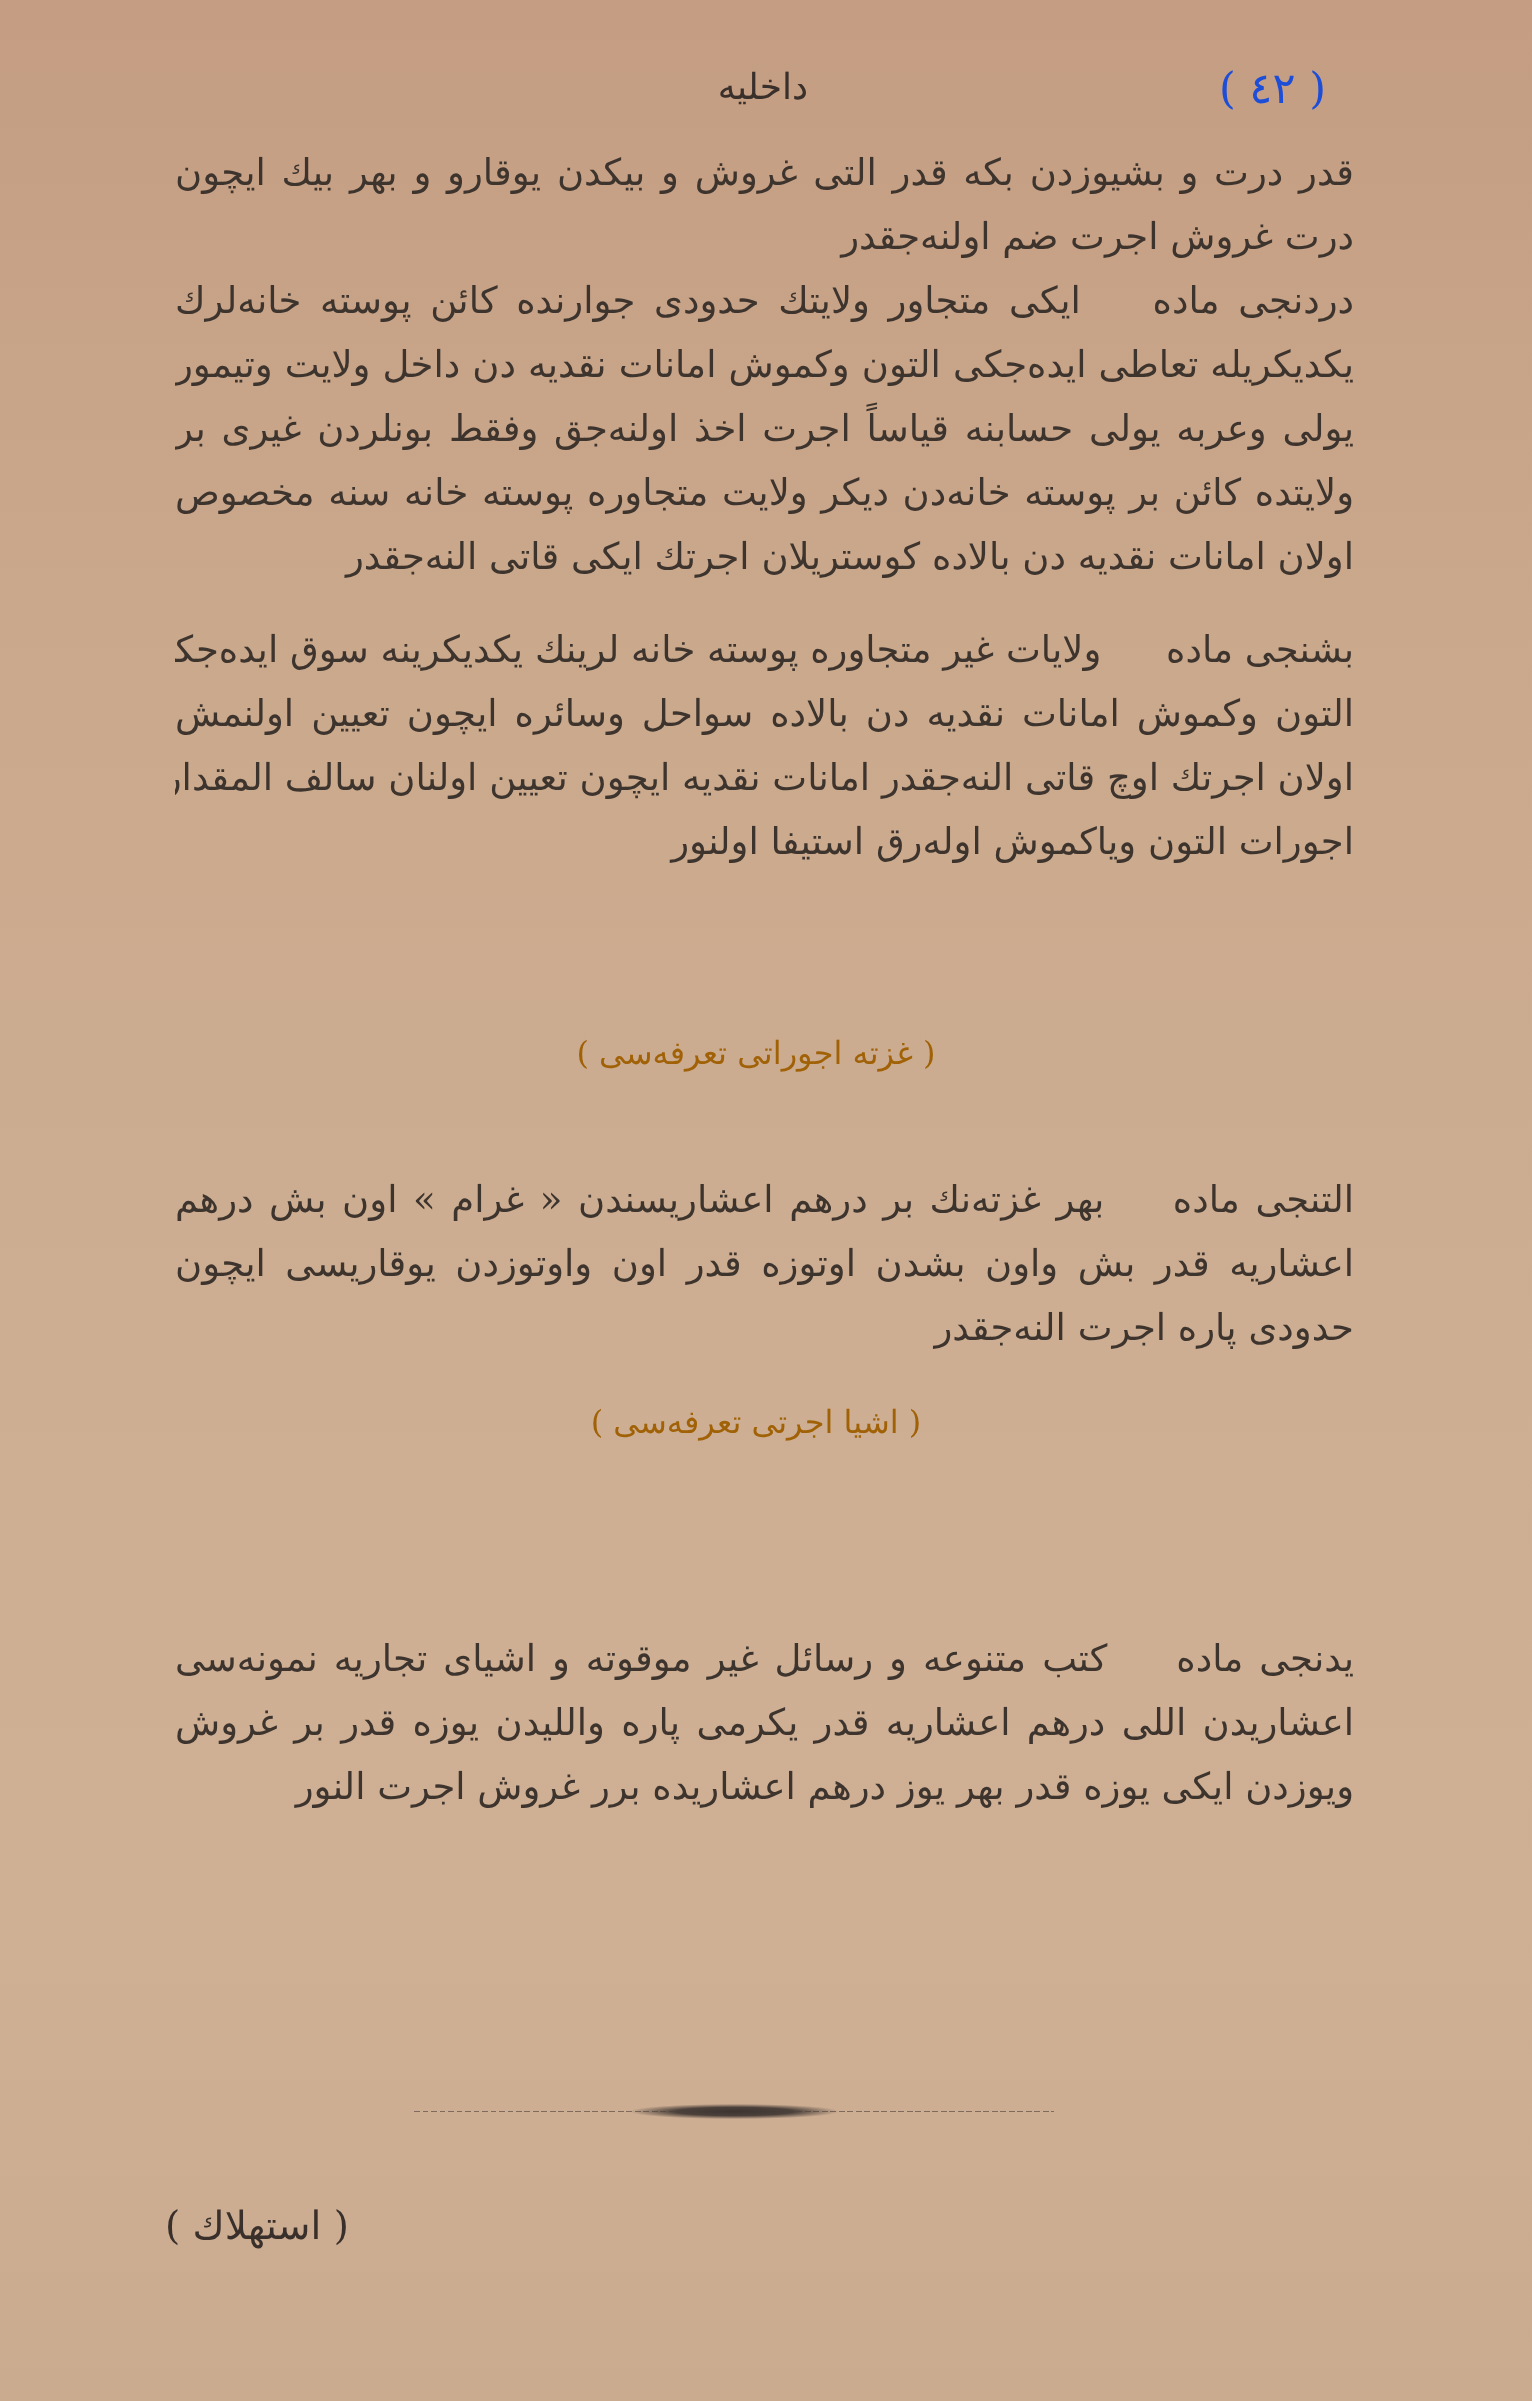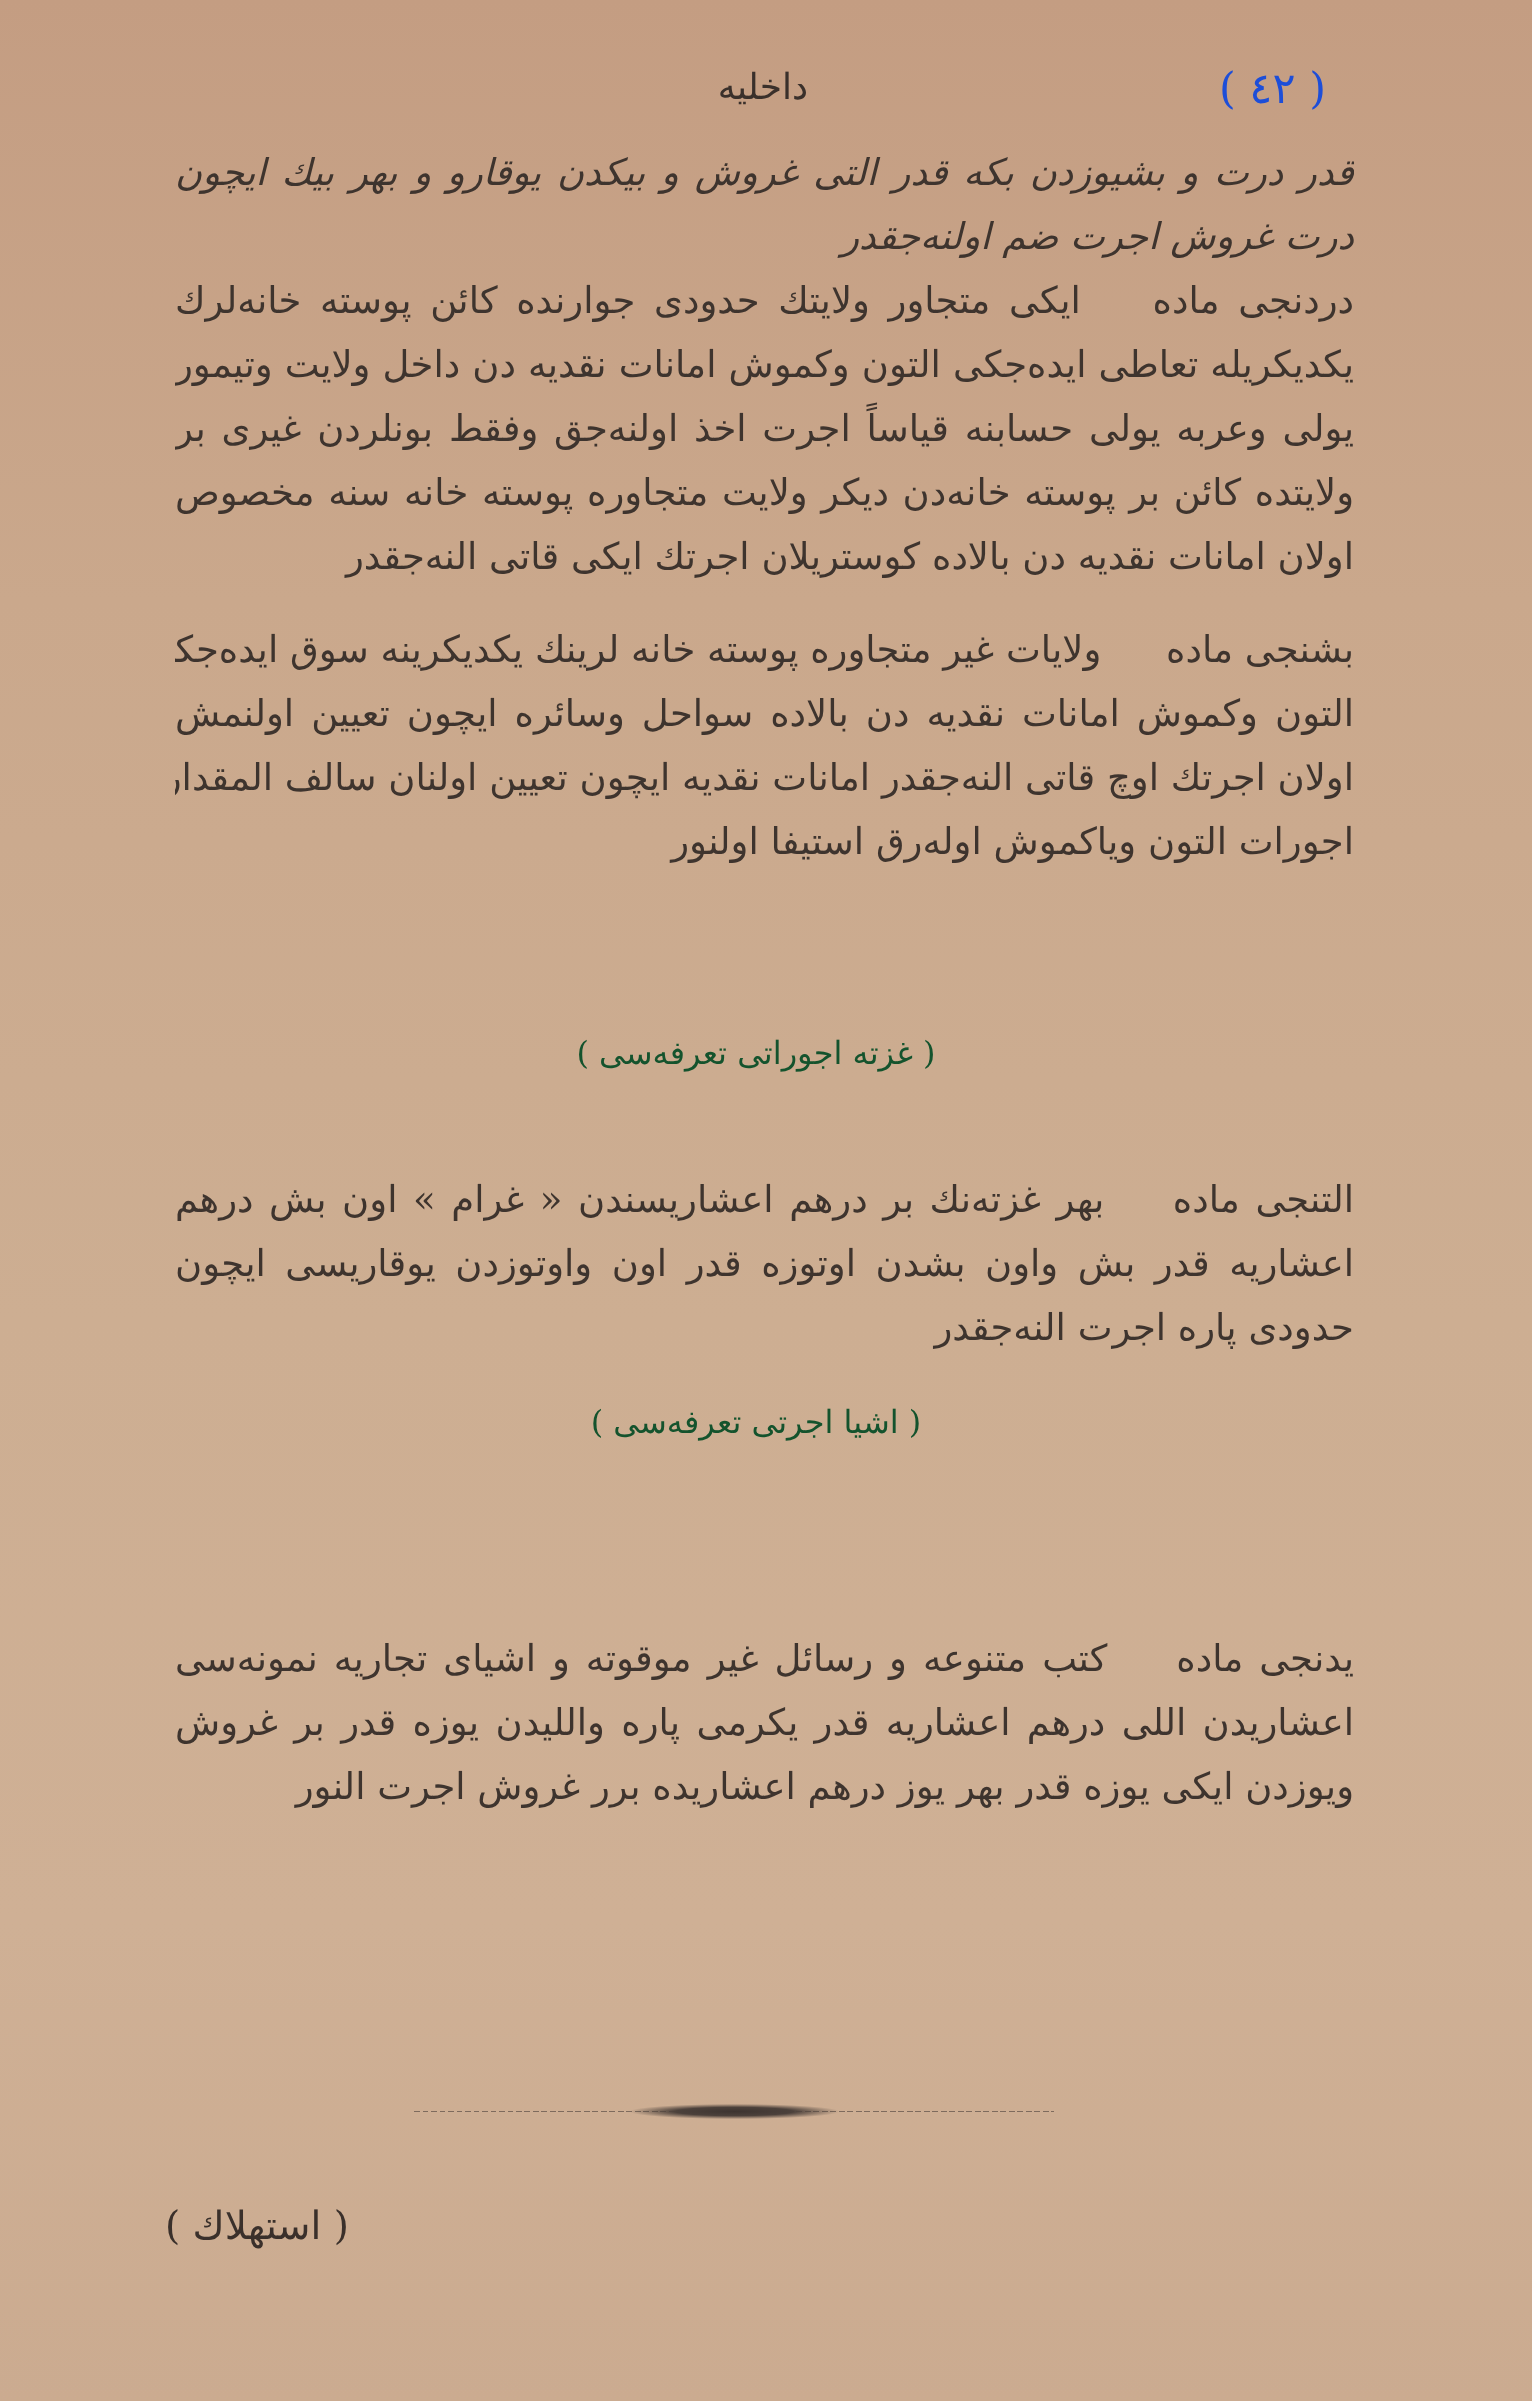--- a/index.html
+++ b/index.html
@@ -66,21 +66,21 @@
     .article-label {
       margin-left: 53px;
     }
     .section-heading {
       position: absolute;
       left: 0;
       width: 1512px;
       text-align: center;
       direction: rtl;
       font-size: 32px;
-      color: #14532d;
+      color: #a16207;
     }
     .ornament {
       position: absolute;
       top: 2102px;
       left: 414px;
       width: 640px;
       height: 19px;
     }
     .ornament .rule {
       position: absolute;
@@ -111,21 +111,21 @@
 </head>
 <body>
 
 <div class="page">
 
   <div class="header">
     <span class="page-number">( ٤٢ )</span>
     <span class="running-title">داخلیه</span>
   </div>
 
-  <div class="body-text" style="top:141px;font-style:italic;">
+  <div class="body-text" style="top:141px;">
     <span class="line">قدر درت و بشیوزدن بکه قدر التی غروش و بیکدن یوقارو و بهر بیك ایچون</span>
     <span class="line last">درت غروش اجرت ضم اولنه‌جقدر</span>
   </div>
 
   <div class="body-text" style="top:269px;">
     <span class="line">
       <span class="article-label">دردنجی ماده</span>
       <span>ایکی متجاور ولایتك حدودی جوارنده کائن پوسته خانه‌لرك</span>
     </span>
     <span class="line">یکدیکریله تعاطی ایده‌جکی التون وکموش امانات نقدیه دن داخل ولایت وتیمور</span>

